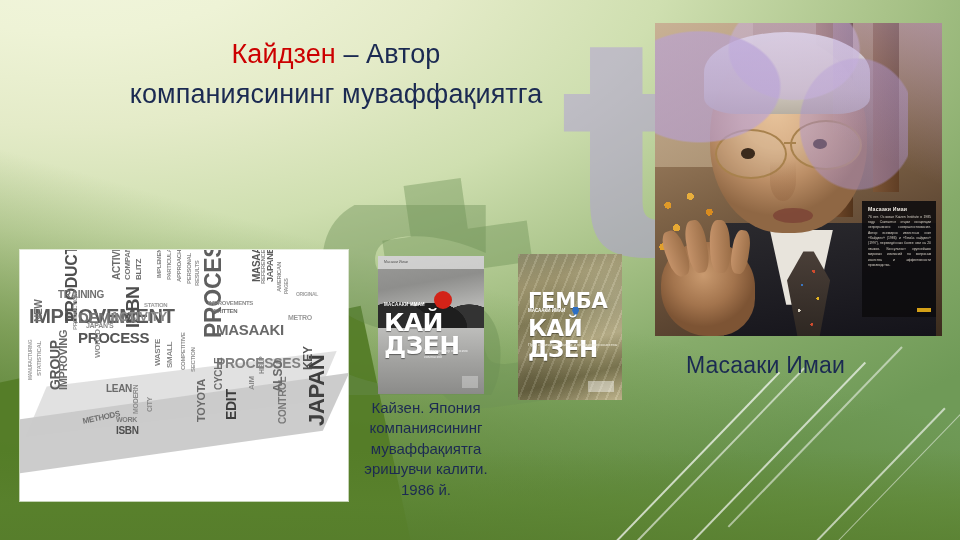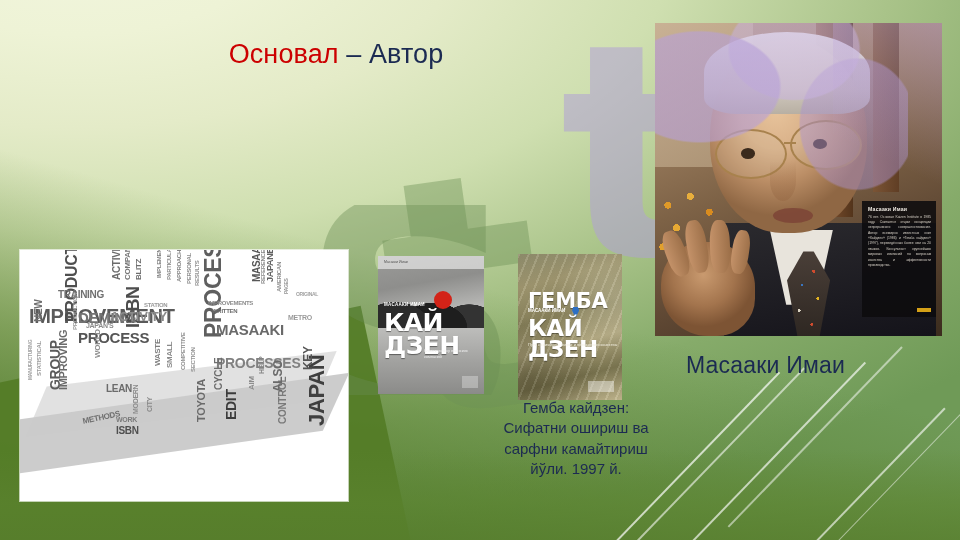--- a/index.html
+++ b/index.html
@@ -384,22 +384,22 @@
   <div class="stripes" id="stripes">
       <i style="left: -40px; top: 250px; width: 330px; height: 2.2px; opacity: 0.85; transform: rotate(-46deg);"></i>
       <i style="left: 10px; top: 235px; width: 300px; height: 1.6px; opacity: 0.7; transform: rotate(-46deg);"></i>
       <i style="left: 105px; top: 215px; width: 260px; height: 2px; opacity: 0.8; transform: rotate(-46deg);"></i>
       <i style="left: 150px; top: 196px; width: 250px; height: 1.5px; opacity: 0.62; transform: rotate(-46deg);"></i>
       <i style="left: 210px; top: 250px; width: 230px; height: 2px; opacity: 0.75; transform: rotate(-46deg);"></i>
       <i style="left: 258px; top: 236px; width: 205px; height: 1.4px; opacity: 0.6; transform: rotate(-46deg);"></i>
     </div>
 
   <div id="title">
-    <span class="hl">Основал</span><span> – Автор</span><br>
-    <br>
+    <span class="hl">Кайдзен</span><span> – Автор</span><br>
+    <span>компаниясининг муваффақиятга</span><br>
   </div>
 
   <div id="wordcloud">
     <div class="wc-shadow2"></div>
     <div class="wc-shadow"></div>
       <span class="w" style="left: 9px; top: 56px; font-size: 20px; font-weight: 700; color: rgb(90, 90, 90);">IMPROVEMENT</span>
       <span class="w" style="left: 182px; top: 88px; font-size: 23px; font-weight: 700; color: rgb(95, 95, 95); transform: rotate(-90deg);">PROCESS</span>
       <span class="w" style="left: 196px; top: 72px; font-size: 15px; font-weight: 700; color: rgb(106, 106, 106);">MASAAKI</span>
       <span class="w" style="left: 196px; top: 90px; font-size: 14px; font-weight: 700; color: rgb(128, 128, 128); margin-top: 16px;">PROCESSES</span>
       <span class="w" style="left: 44px; top: 72px; font-size: 16px; font-weight: 700; color: rgb(79, 79, 79); transform: rotate(-90deg);">PRODUCTIVITY</span>
@@ -475,21 +475,21 @@
     <div class="b2-auth">МАСААКИ ИМАИ</div>
     <div class="b2-dot"></div>
     <div class="b2-t2">
       <div>КАЙ</div>
       <div>ДЗЕН</div>
     </div>
     <div class="b2-sub">Путь к снижению затрат и повышению качества</div>
     <div class="b2-logo"></div>
   </div>
 
-  <div class="caption" id="cap2">Гемба кайдзен: Сифатни ошириш ва сарфни камайтириш йўли. 1997 й.</div>
+  <div class="caption" id="cap1">Кайзен. Япония компаниясининг муваффақиятга эришувчи калити. 1986 й.</div>
 
   <div id="photo">
     <div class="ph-bg"></div>
     <div class="ph-wall"></div>
     <div class="ph-pillar"></div>
     <div class="ph-pillar2"></div>
     <div class="ph-suit"></div>
     <div class="ph-shirt"></div>
     <div class="ph-tie"></div>
     <div class="ph-head"></div>

